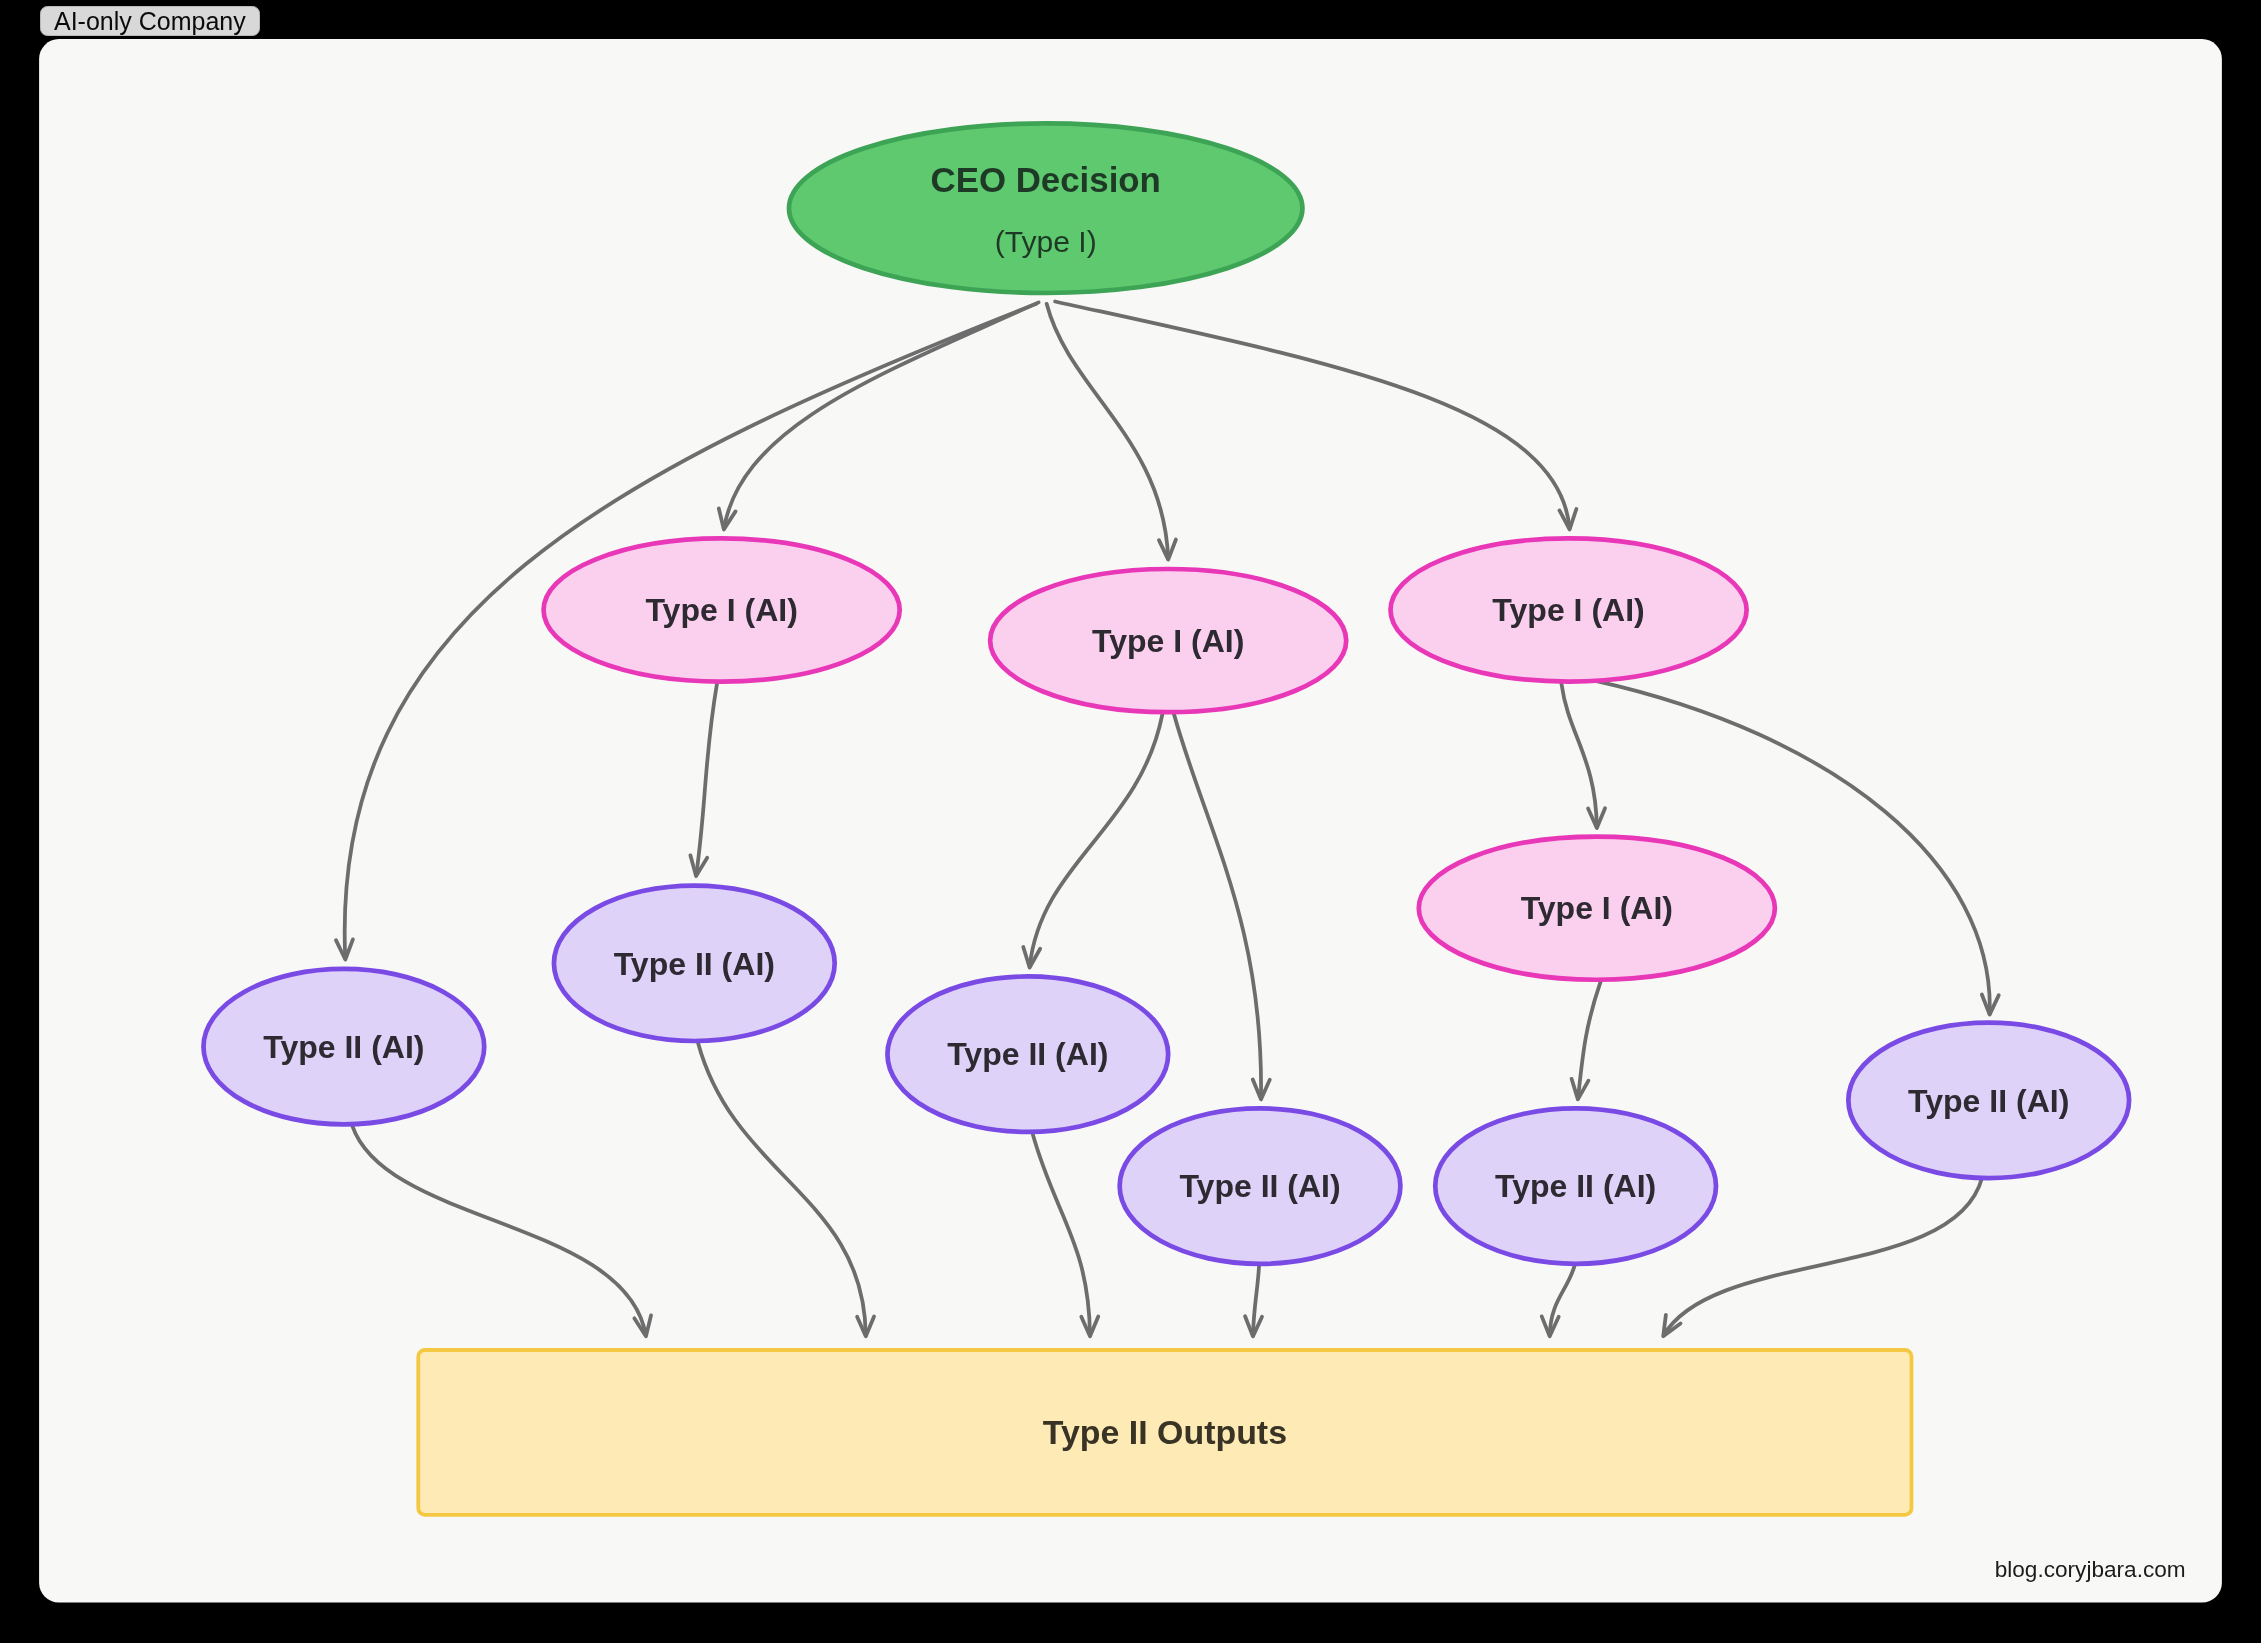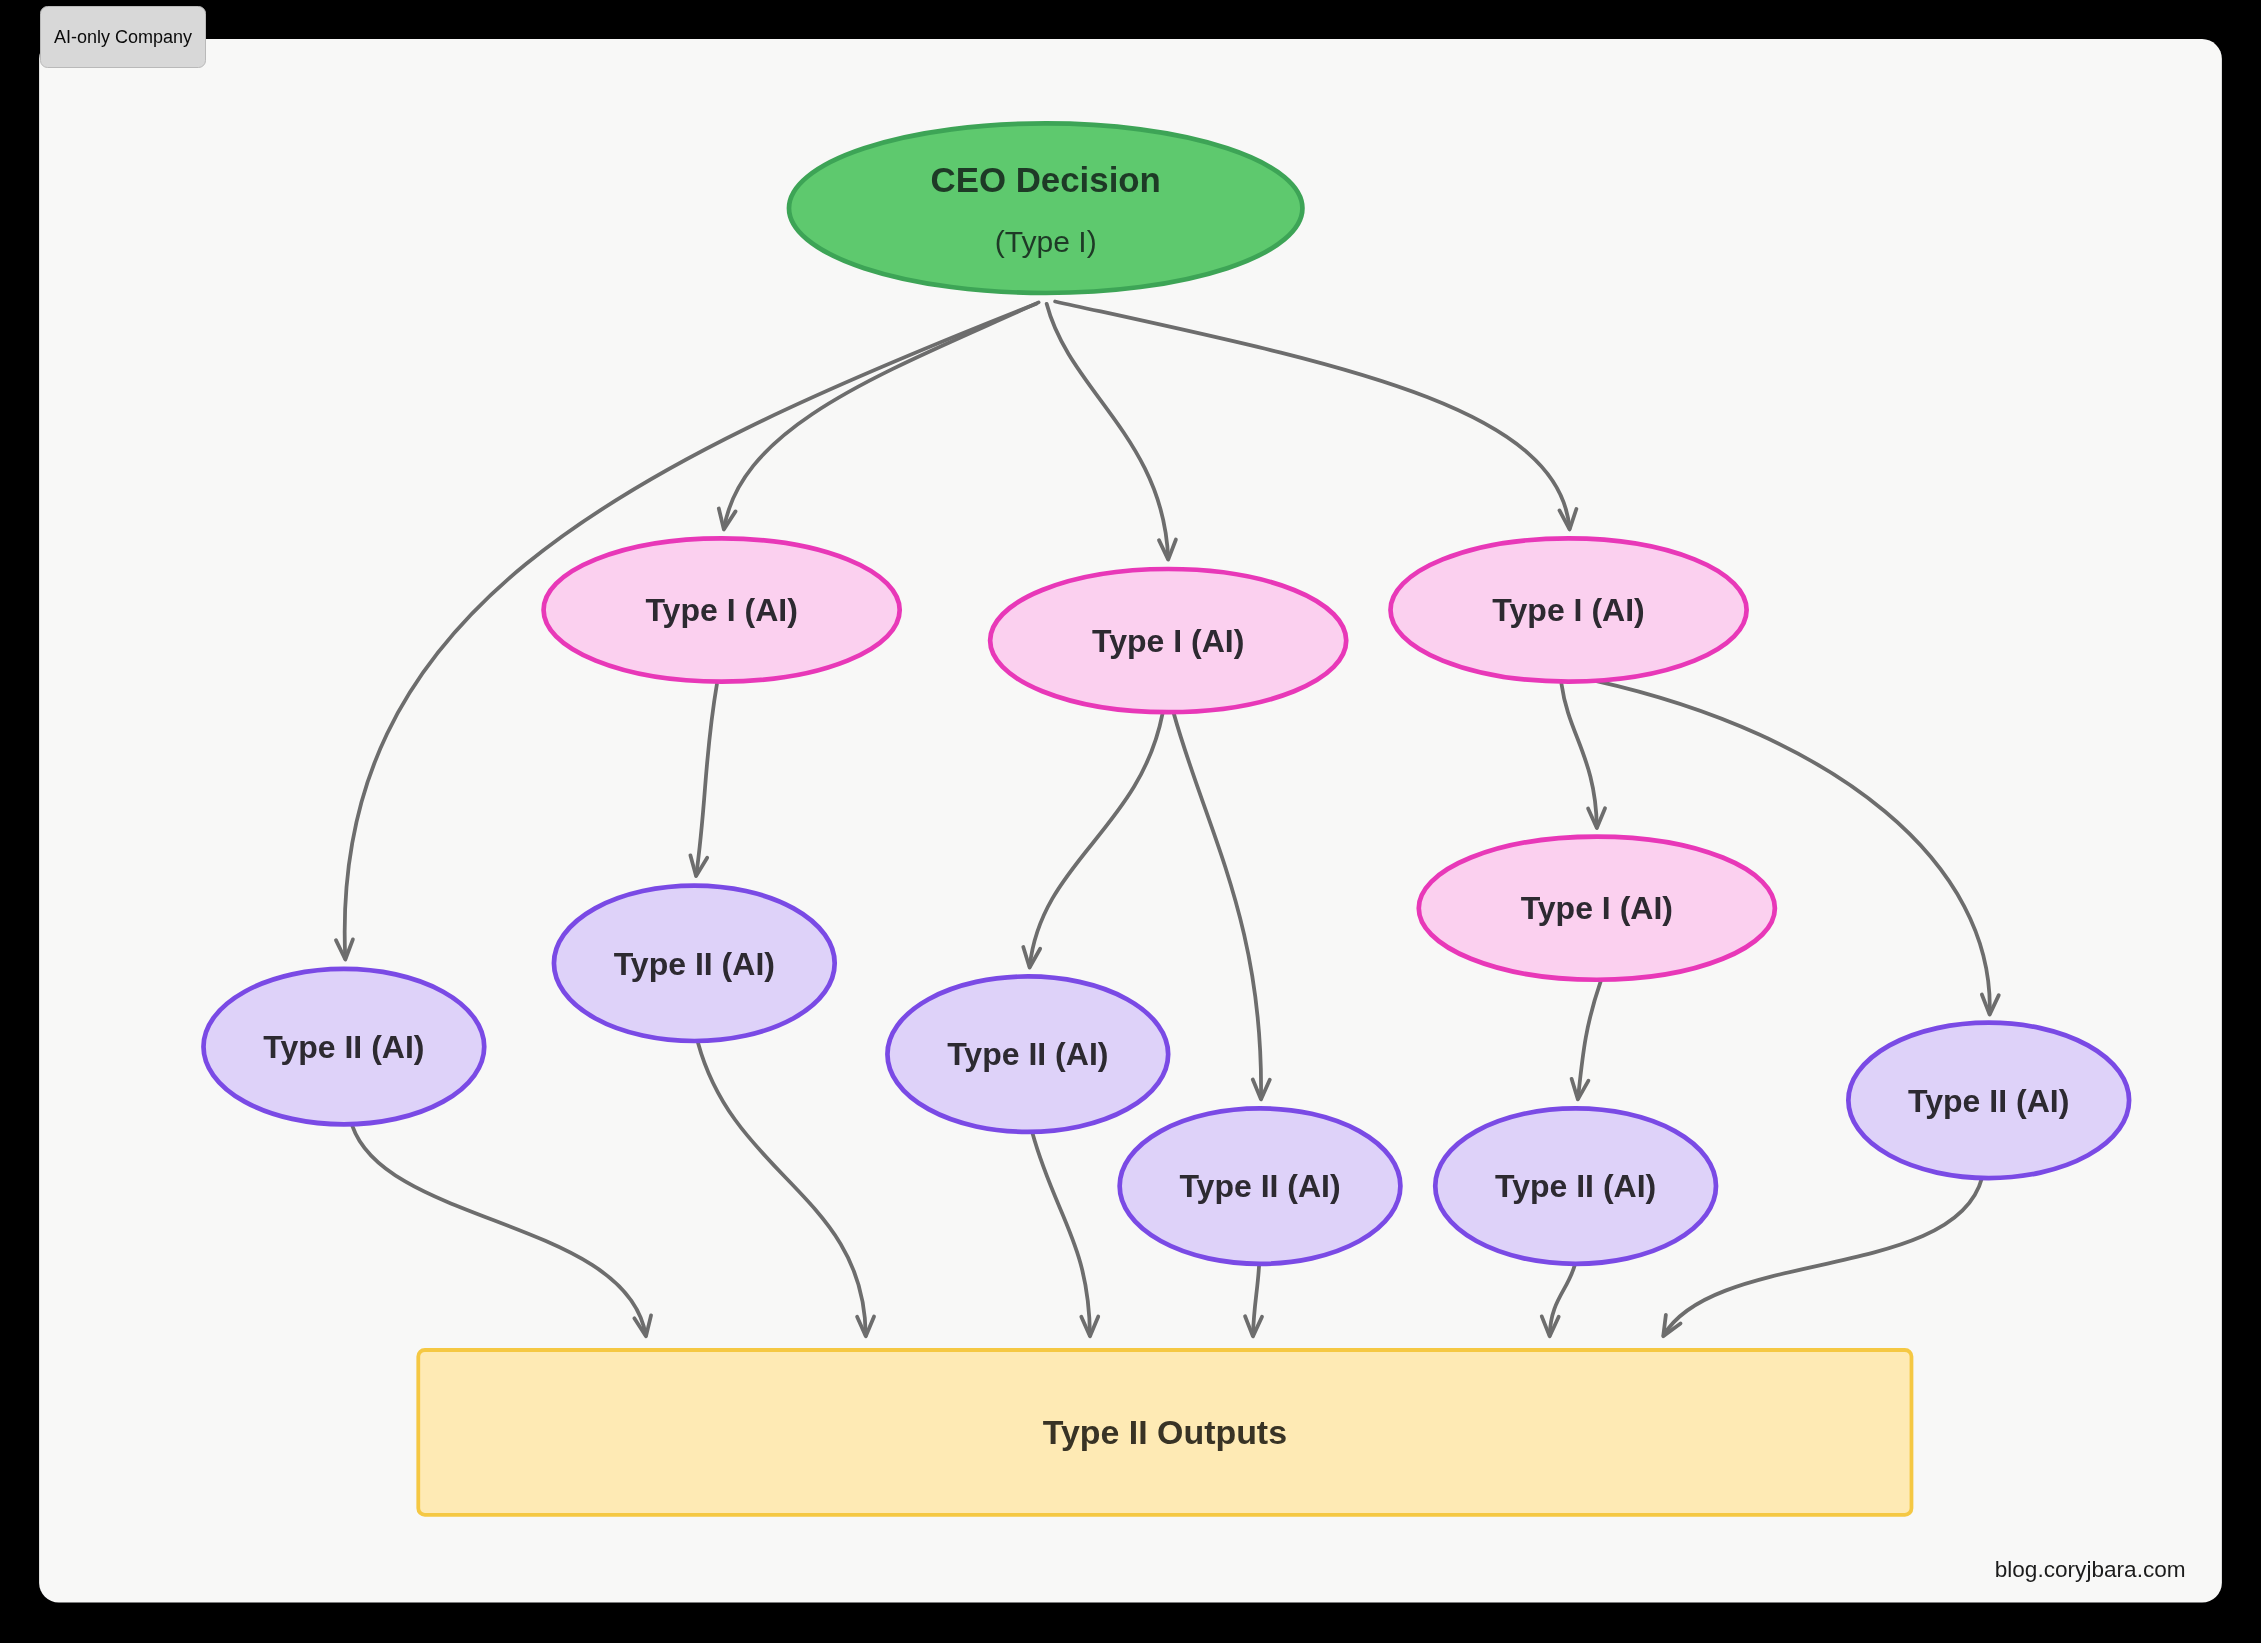--- a/index.html
+++ b/index.html
@@ -11,25 +11,25 @@
     position: relative;
     font-family: "Liberation Sans", sans-serif;
     overflow: hidden;
   }
   .badge {
     position: absolute;
     left: 40px;
     top: 5.7px;
     height: 28px;
     line-height: 28px;
-    padding: 16px 13px;
+    padding: 0 13px;
     background: #d8d8d8;
     border: 0.9px solid #b9b9b9;
     border-radius: 7.5px;
-    font-size: 18px;
+    font-size: 25px;
     font-weight: 500;
     color: #0a0a0a;
     z-index: 3;
     white-space: nowrap;
   }
   .stage {
     position: absolute;
     inset: 0;
     z-index: 1;
   }

